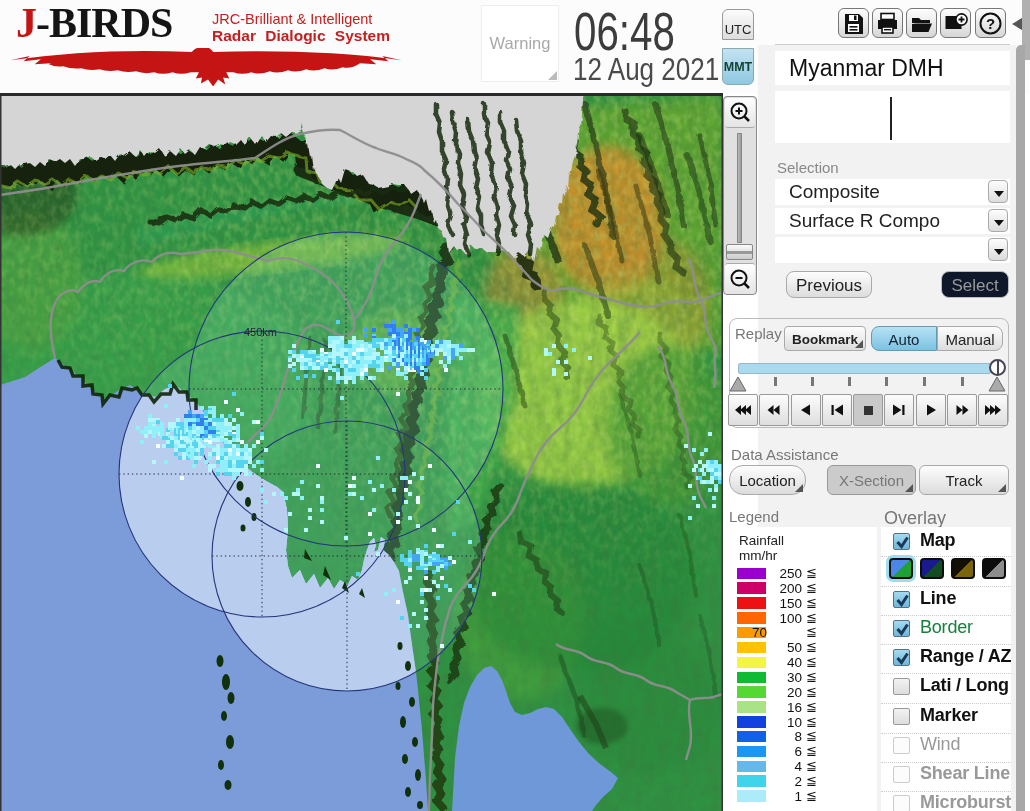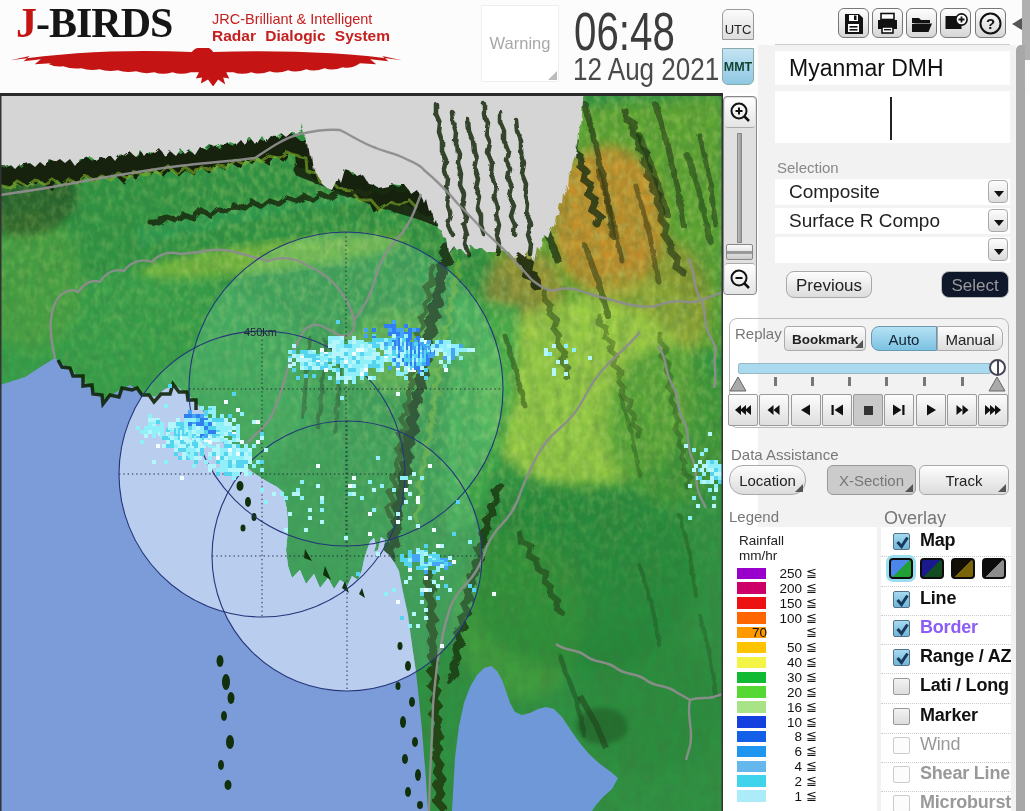--- a/index.html
+++ b/index.html
@@ -1373,21 +1373,21 @@
       <path d="M3.5,8 L7.5,12.5 L13.5,3.5" fill="none" stroke="#1a3a5c" stroke-width="3"></path>
     </svg></div>
 <div style="position:absolute;left:920px;top:530px;font-size:18px;font-weight:bold;color:#111;letter-spacing:-0.2px">Map</div>
 <div style="position:absolute;left:893px;top:591px;width:17px;height:17px;background:linear-gradient(#a6daf0,#6fb6d8);border:1.5px solid #55718a;border-radius:2px"><svg width="17" height="17" viewBox="0 0 17 17">
       <path d="M3.5,8 L7.5,12.5 L13.5,3.5" fill="none" stroke="#1a3a5c" stroke-width="3"></path>
     </svg></div>
 <div style="position:absolute;left:920px;top:588px;font-size:18px;font-weight:bold;color:#111;letter-spacing:-0.2px">Line</div>
 <div style="position:absolute;left:893px;top:620px;width:17px;height:17px;background:linear-gradient(#a6daf0,#6fb6d8);border:1.5px solid #55718a;border-radius:2px"><svg width="17" height="17" viewBox="0 0 17 17">
       <path d="M3.5,8 L7.5,12.5 L13.5,3.5" fill="none" stroke="#1a3a5c" stroke-width="3"></path>
     </svg></div>
-<div style="position:absolute;left:920px;top:617px;font-size:18px;font-weight:bold;color:#8b5cf6;letter-spacing:-0.2px">Border</div>
+<div style="position:absolute;left:920px;top:617px;font-size:18px;font-weight:normal;color:#15803d;letter-spacing:-0.2px">Border</div>
 <div style="position:absolute;left:893px;top:649px;width:17px;height:17px;background:linear-gradient(#a6daf0,#6fb6d8);border:1.5px solid #55718a;border-radius:2px"><svg width="17" height="17" viewBox="0 0 17 17">
       <path d="M3.5,8 L7.5,12.5 L13.5,3.5" fill="none" stroke="#1a3a5c" stroke-width="3"></path>
     </svg></div>
 <div style="position:absolute;left:920px;top:646px;font-size:18px;font-weight:bold;color:#111;letter-spacing:-0.2px">Range / AZ</div>
 <div style="position:absolute;left:893px;top:678px;width:17px;height:17px;background:linear-gradient(#f2f2f2,#ddd);border:1.5px solid #999;border-radius:2px"></div>
 <div style="position:absolute;left:920px;top:675px;font-size:18px;font-weight:bold;color:#111;letter-spacing:-0.2px">Lati / Long</div>
 <div style="position:absolute;left:893px;top:708px;width:17px;height:17px;background:linear-gradient(#f2f2f2,#ddd);border:1.5px solid #999;border-radius:2px"></div>
 <div style="position:absolute;left:920px;top:705px;font-size:18px;font-weight:bold;color:#111;letter-spacing:-0.2px">Marker</div>
 <div style="position:absolute;left:893px;top:737px;width:17px;height:17px;background:#fcfcfc;border:1.5px solid #ccc;border-radius:2px"></div>
 <div style="position:absolute;left:920px;top:734px;font-size:18px;font-weight:normal;color:#999;letter-spacing:-0.2px">Wind</div>

